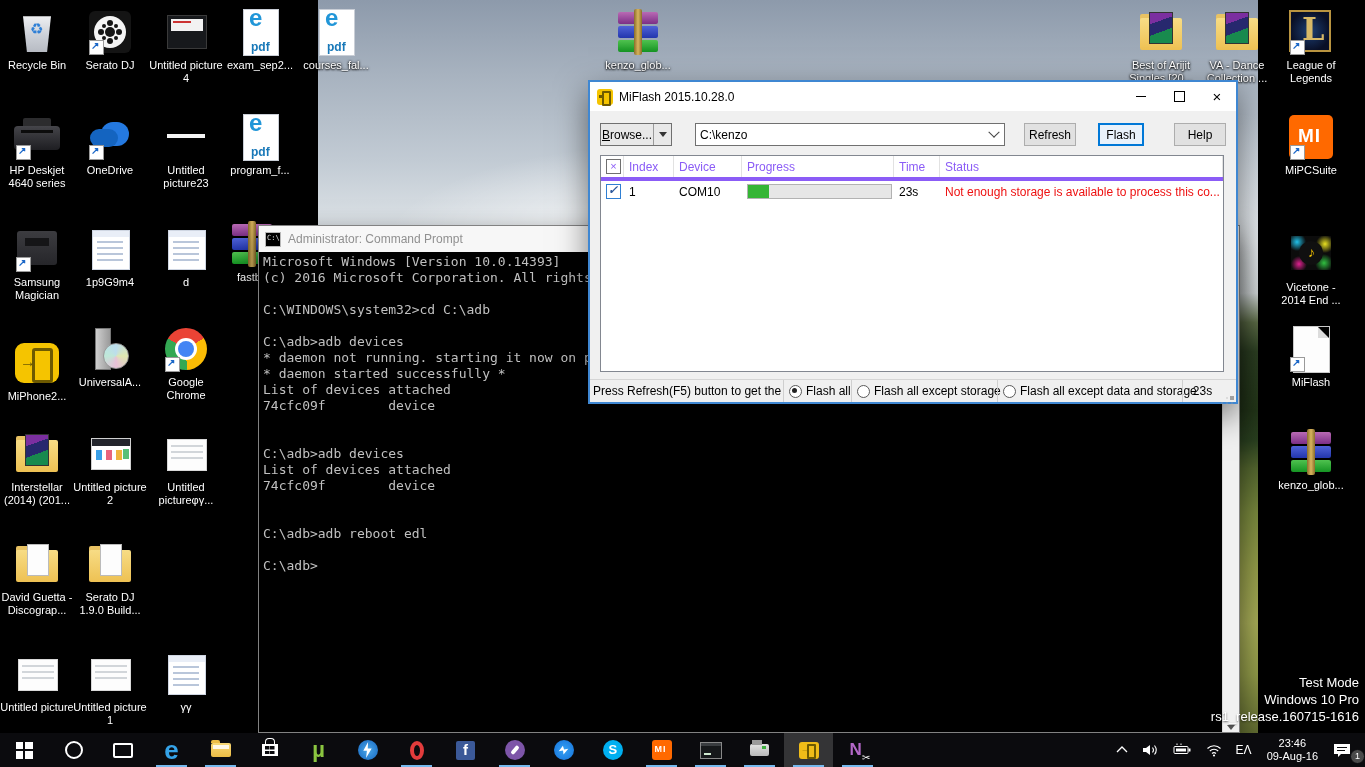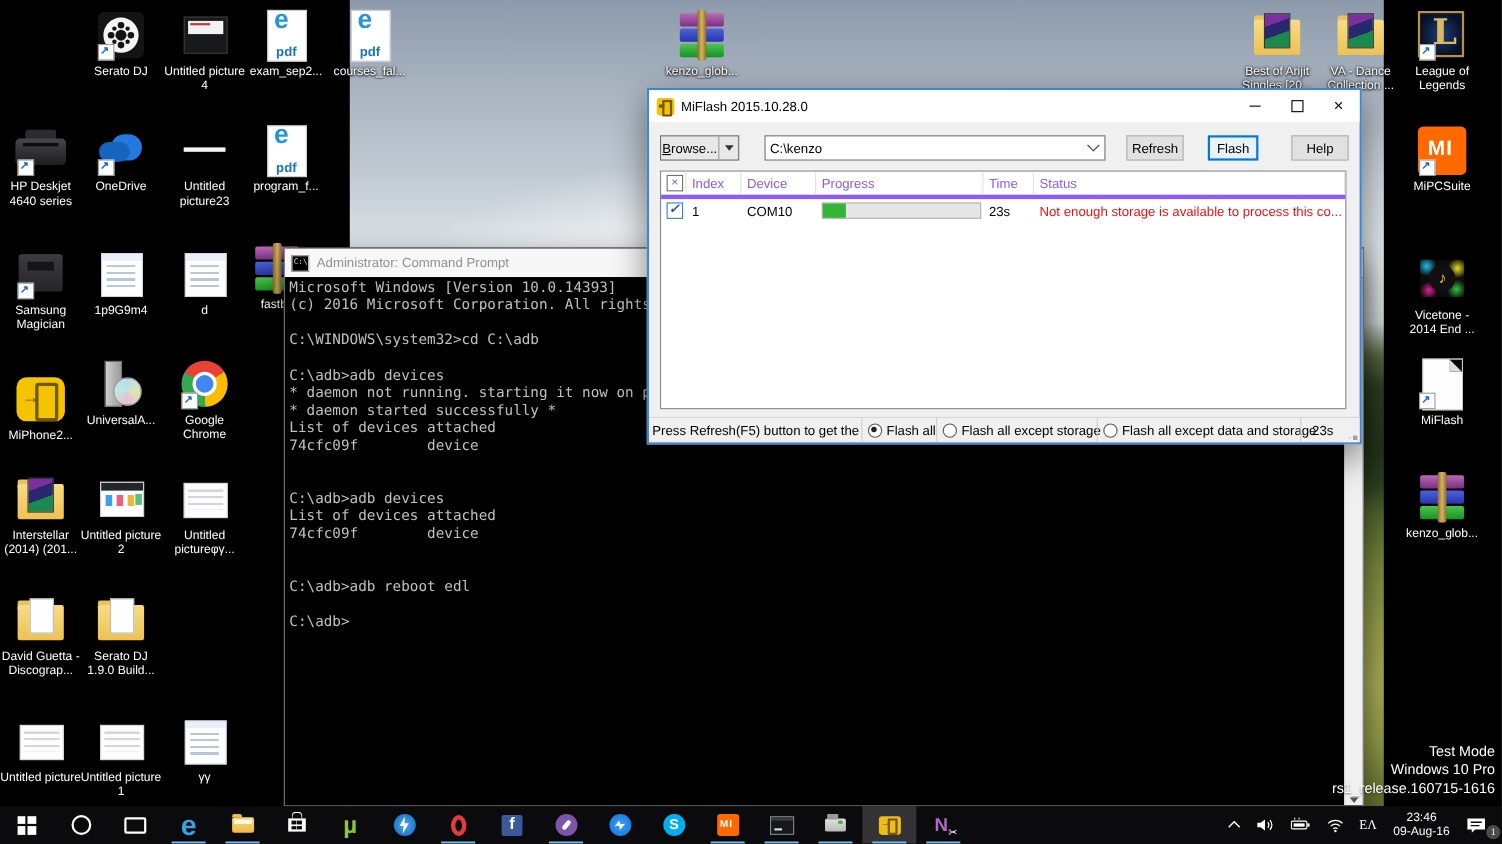--- a/index.html
+++ b/index.html
@@ -221,32 +221,38 @@
   .g-fax{width:19px;height:12px;background:linear-gradient(180deg,#e2e2e2,#b9b9b9);border-radius:2px;position:relative;}
   .g-fax::before{content:"";position:absolute;left:2px;top:-4px;width:10px;height:5px;background:#9a9a9a;}
   .g-fax::after{content:"";position:absolute;right:3px;top:2px;width:4px;height:3px;background:#3fae3f;}
   .g-miflash{width:20px;height:17px;background:#f0bc18;border-radius:3px;position:relative;}
   .g-miflash::before{content:"";position:absolute;right:3px;top:2px;width:5px;height:11px;border:2px solid #6e5a00;border-radius:1px;}
   .g-miflash::after{content:"\2192";position:absolute;left:2px;top:1px;font-size:10px;font-weight:bold;color:#6e5a00;}
   .g-onenote{width:20px;height:20px;position:relative;}
   .g-onenote::before{content:"N";position:absolute;left:2px;top:0;color:#b468c8;font-weight:bold;font-size:17px;}
   .g-onenote::after{content:"\2702";position:absolute;right:-3px;bottom:-3px;color:#fff;font-size:10px;}
   .tb-tray{margin-left:auto;display:flex;align-items:center;gap:0;}
-  .tray-btn{height:34px;display:flex;align-items:center;justify-content:center;padding:0 7px;position:relative;font-family:Liberation Serif, serif;}
+  .tray-btn{height:34px;display:flex;align-items:center;justify-content:center;padding:0 7px;position:relative;}
   .tray-lang{color:#fff;font-size:12px;}
   .tray-clock{color:#fff;font-size:11px;line-height:13px;text-align:center;display:flex;flex-direction:column;padding:0 8px;}
   .badge{position:absolute;right:0px;bottom:3px;width:13px;height:13px;border-radius:50%;background:#4a4a4a;
     color:#fff;font-size:9px;font-style:normal;line-height:13px;text-align:center;border:1px solid #0b0b0e;}
 </style>
 </head>
 <body>
 
 <div id="screen">
   <div id="wallpaper"></div>
   <div id="desktop-icons">
+      <div class="di" style="left: -1px; top: 8px;">
+        <div class="di-img t-bin">
+          <span class="shape"><i></i><i></i><i></i></span>
+        </div>
+        <div class="di-label">Recycle Bin</div>
+      </div>
       <div class="di" style="left: 72px; top: 8px;">
         <div class="di-img t-serato">
           <span class="shape"><i></i><i></i><i></i></span>
           <span class="shortcut-badge"></span>
         </div>
         <div class="di-label">Serato DJ</div>
       </div>
       <div class="di" style="left: 148px; top: 8px;">
         <div class="di-img t-thumb-dark">
           <span class="shape"><i></i><i></i><i></i></span>

